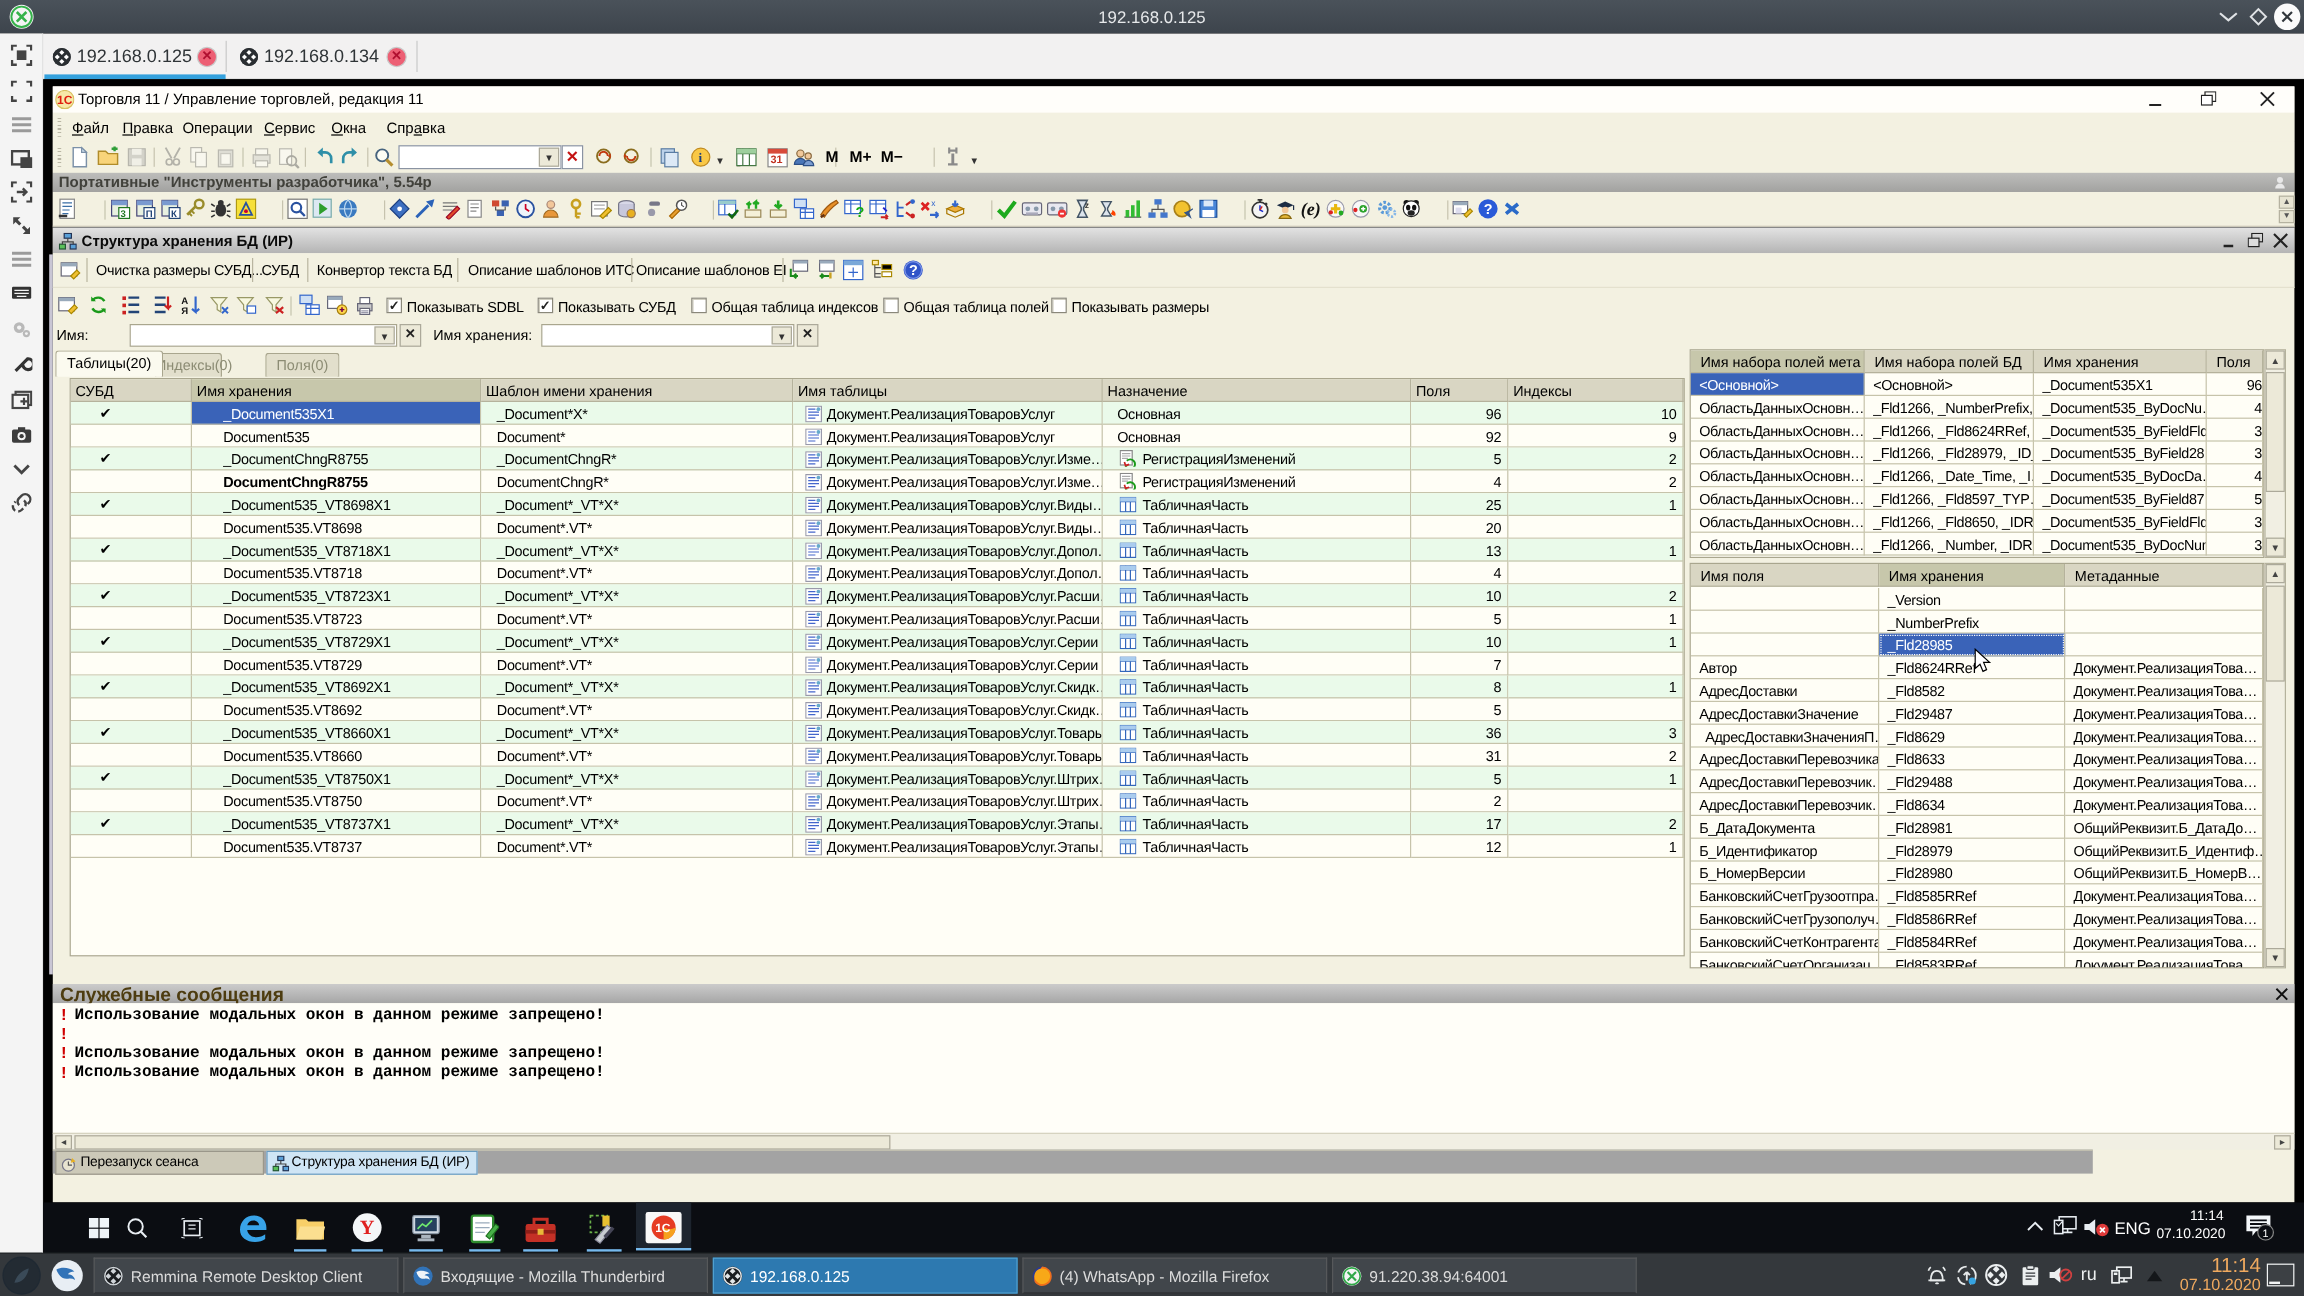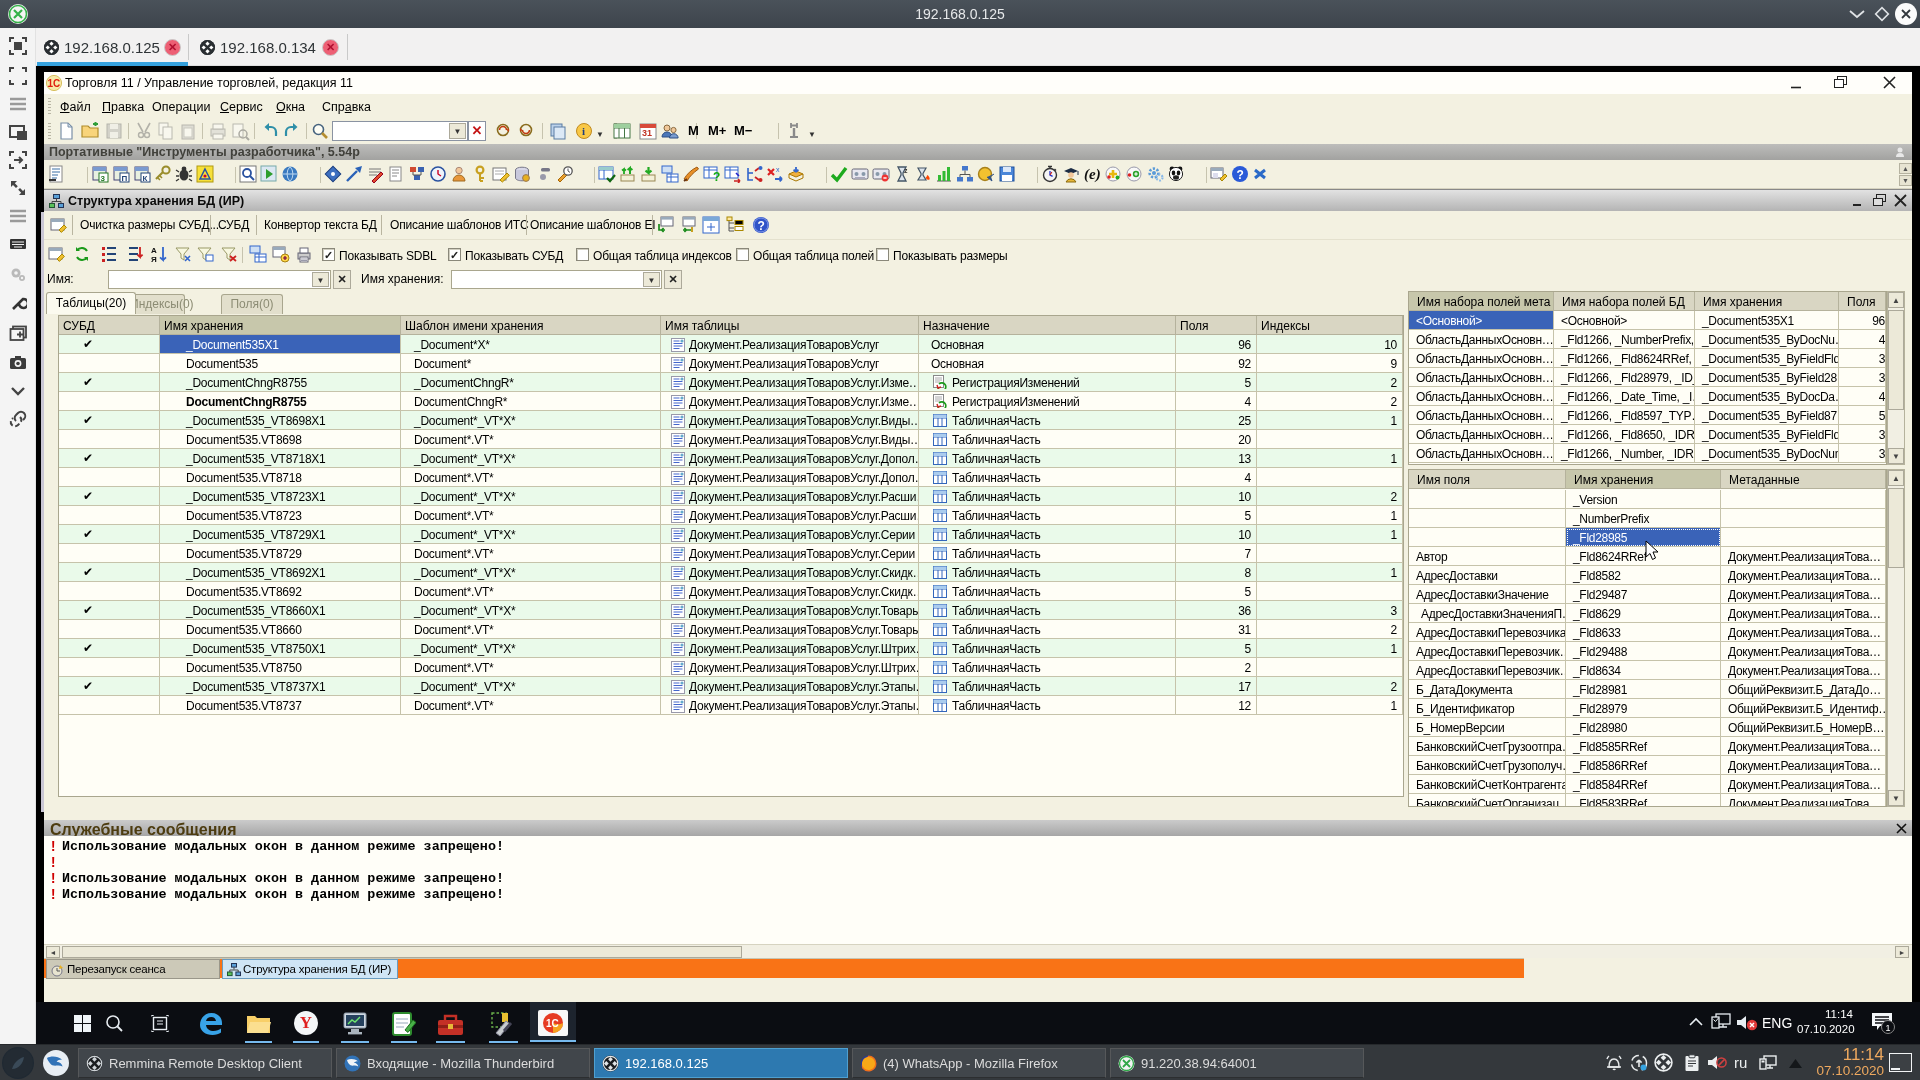--- a/index.html
+++ b/index.html
@@ -1269,21 +1269,21 @@
   <div class="bang" style="top:35px;">!</div>
       <div class="mln" style="top:35px;">Использование модальных окон в данном режиме запрещено!</div>
   <div class="bang" style="top:51px;">!</div>
       <div class="mln" style="top:51px;">Использование модальных окон в данном режиме запрещено!</div>
 </div>
 <div class="abs" id="mscroll" style="left:0;top:872px;width:1868px;height:14px;background:#f1efe3;">
   <div class="abs" style="left:2px;top:1px;width:14px;height:12px;background:#ece9d8;border:1px solid #aca99a;font-size:7px;text-align:center;line-height:11px;color:#444;">◄</div>
   <div class="abs" style="left:18px;top:1px;width:680px;height:12px;background:#ece9d8;border:1px solid #aca99a;"></div>
   <div class="abs" style="left:1851px;top:1px;width:14px;height:12px;background:#ece9d8;border:1px solid #aca99a;font-size:7px;text-align:center;line-height:11px;color:#444;">►</div>
 </div>
-<div class="abs" id="btabs" style="left:0;top:886px;width:1480px;height:20px;background:#f97316;border-top:1px solid #c8c5b2;">
+<div class="abs" id="btabs" style="left:0;top:886px;width:1700px;height:20px;background:#a3a3a3;border-top:1px solid #c8c5b2;">
   <div class="abs btab" style="left:2px;width:174px;background:#ccc9b8;">
     <svg class="abs" style="left:4px;top:3px;" width="14" height="14" viewBox="0 0 14 14">
           <circle cx="6" cy="8" r="5" fill="#e8e4d0" stroke="#778"></circle>
           <path d="M6 5v3h3" fill="none" stroke="#555"></path>
           <path d="M9 2l3 3-4 1z" fill="#e8b020"></path>
         </svg>
     Перезапуск сеанса</div>
   <div class="abs btab" style="left:178px;width:176px;background:#cfe5f5;border-color:#6a9cc0;">
     <svg class="abs" style="left:4px;top:3px;" width="14" height="14" viewBox="0 0 14 14">
           <rect x="4.5" y="0.5" width="5" height="3.6" fill="#5aa0d8" stroke="#235"></rect>

